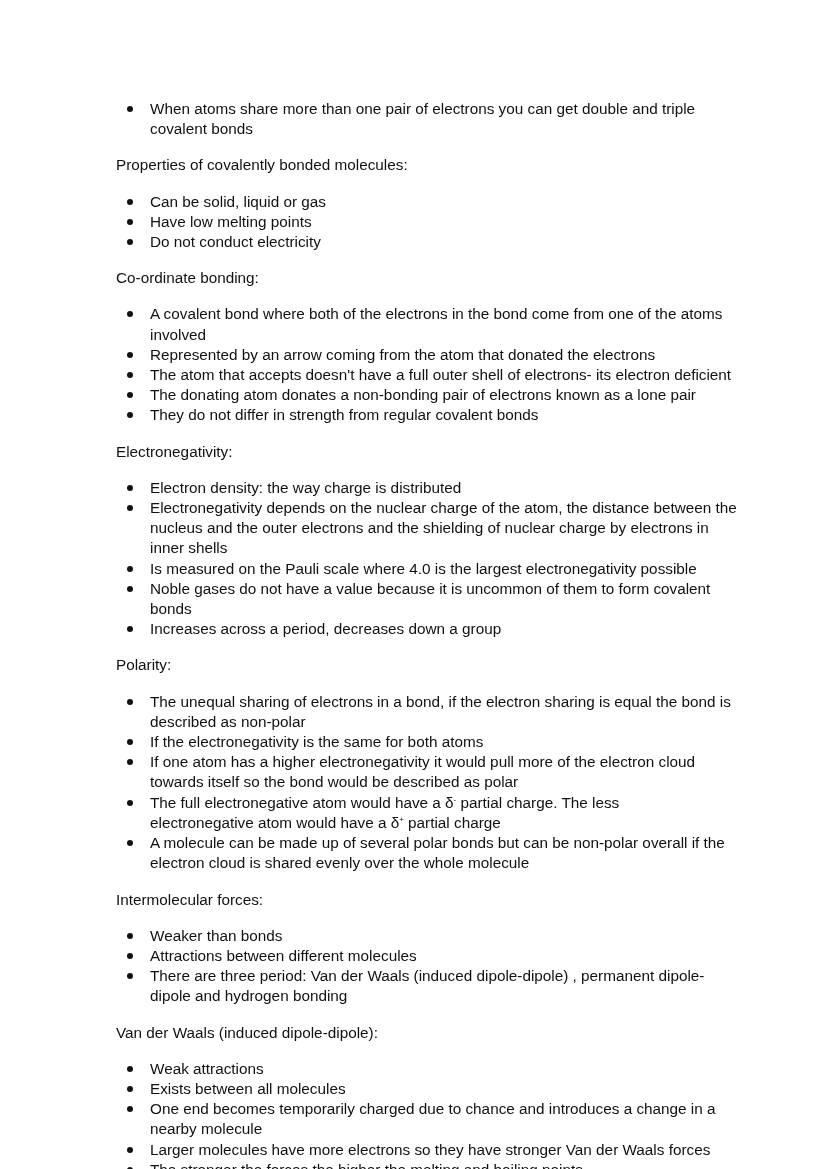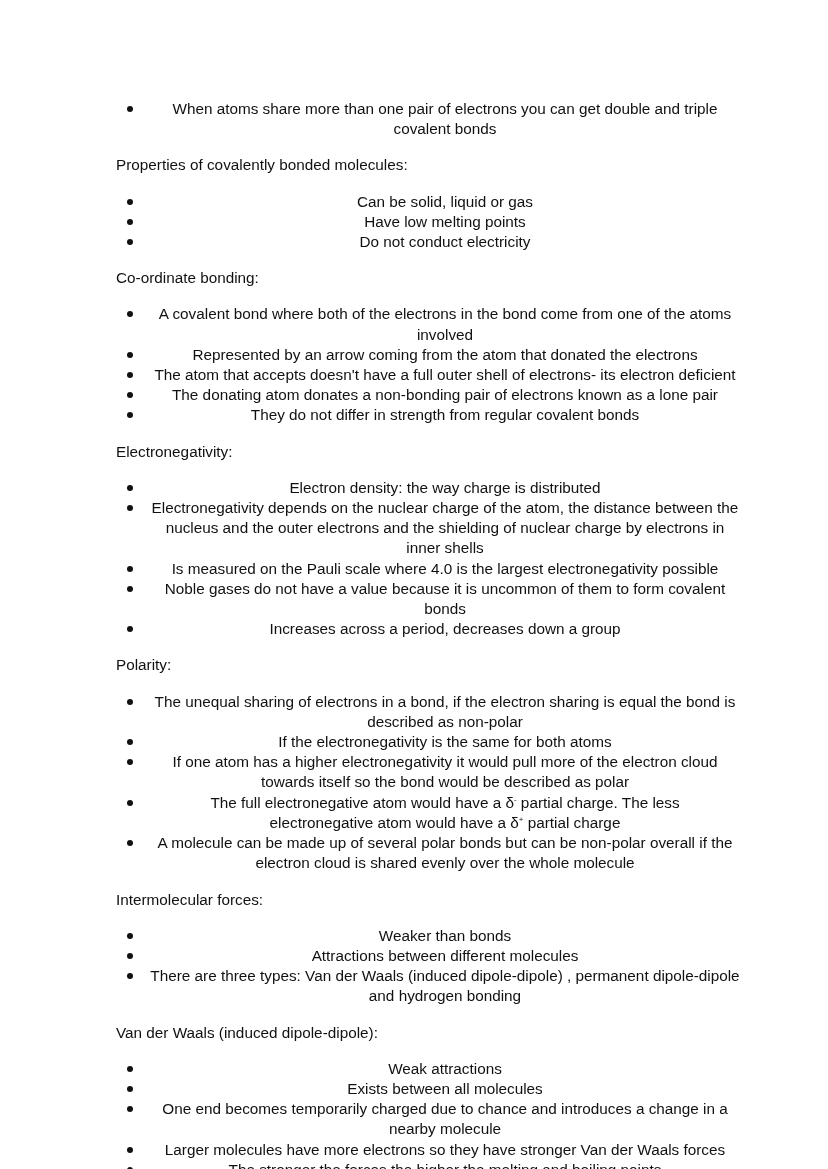--- a/index.html
+++ b/index.html
@@ -29,21 +29,20 @@
     }
     ul.bullets {
       list-style: none;
       margin: 0;
       padding: 0;
     }
     ul.bullets li {
       position: relative;
       padding-left: 50px;
       margin: 0;
-      text-align: center;
     }
     ul.bullets li .dot {
       position: absolute;
       left: 27px;
       top: 7px;
       width: 6px;
       height: 6px;
       border-radius: 50%;
       background: #111111;
     }
@@ -93,21 +92,21 @@
     <li><span class="dot"></span><span>If the electronegativity is the same for both atoms</span></li>
     <li><span class="dot"></span><span>If one atom has a higher electronegativity it would pull more of the electron cloud towards itself so the bond would be described as polar</span></li>
     <li><span class="dot"></span><span><span>The full electronegative atom would have a δ</span><sup class="charge">-</sup><span> partial charge. The less</span><br><span>electronegative atom would have a δ</span><sup class="charge">+</sup><span> partial charge</span></span></li>
     <li><span class="dot"></span><span>A molecule can be made up of several polar bonds but can be non-polar overall if the electron cloud is shared evenly over the whole molecule</span></li>
   </ul>
 
   <p class="heading">Intermolecular forces:</p>
   <ul class="bullets">
     <li><span class="dot"></span><span>Weaker than bonds</span></li>
     <li><span class="dot"></span><span>Attractions between different molecules</span></li>
-    <li><span class="dot"></span><span>There are three types: Van der Waals (induced dipole-dipole) , permanent dipole-dipole and hydrogen bonding</span></li>
+    <li><span class="dot"></span><span>There are three period: Van der Waals (induced dipole-dipole) , permanent dipole-dipole and hydrogen bonding</span></li>
   </ul>
 
   <p class="heading">Van der Waals (induced dipole-dipole):</p>
   <ul class="bullets">
     <li><span class="dot"></span><span>Weak attractions</span></li>
     <li><span class="dot"></span><span>Exists between all molecules</span></li>
     <li><span class="dot"></span><span>One end becomes temporarily charged due to chance and introduces a change in a nearby molecule</span></li>
     <li><span class="dot"></span><span>Larger molecules have more electrons so they have stronger Van der Waals forces</span></li>
     <li><span class="dot"></span><span>The stronger the forces the higher the melting and boiling points</span></li>
   </ul>

